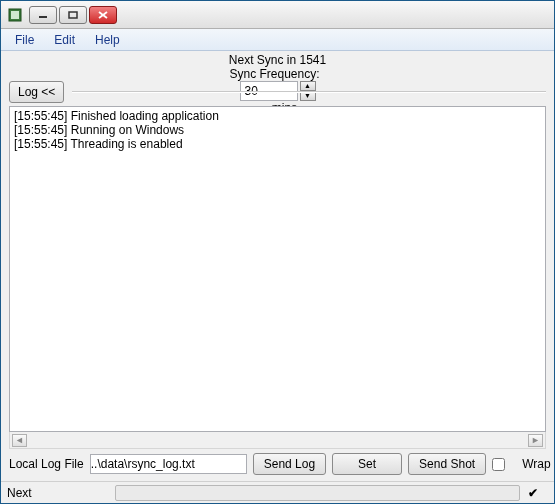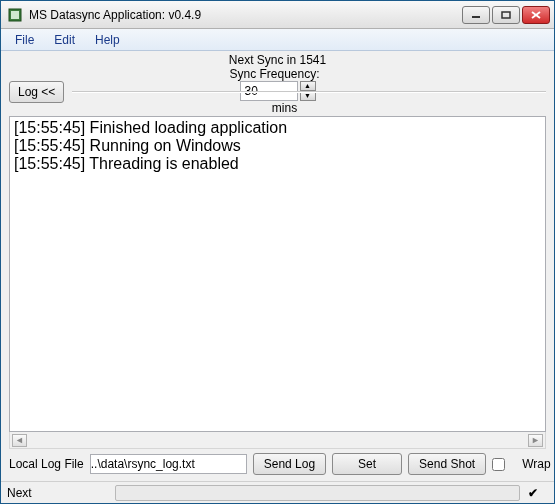--- a/index.html
+++ b/index.html
@@ -106,26 +106,26 @@
     background: linear-gradient(#f6f6f6,#dedede);
     border-radius: 3px;
     font-size: 12px;
     cursor: default;
   }
   .hr {
     flex:1; height:1px; border-top:1px solid #c8c8c8; border-bottom:1px solid #fff;
     margin-left:8px;
   }
   .log-area {
-    margin-top: 13px;
+    margin-top: 3px;
     flex: 1;
     background: #fff;
     border: 1px solid #abadb3;
     padding: 2px 4px;
-    font-size: 16px;
+    font-size: 12px;
     white-space: pre;
     overflow: auto;
     position: relative;
   }
   .hscroll {
     height: 17px;
     background: #f0f0f0;
     border: 1px solid #d6d6d6;
     border-top: none;
     display:flex; align-items:center; justify-content:space-between;
@@ -191,21 +191,20 @@
 
 <div class="window">
 
   <div class="titlebar">
     <span class="app-icon">
       <svg width="14" height="14">
           <rect x="1" y="1" width="12" height="12" fill="#3a7a3a" stroke="#1a4a1a"></rect>
           <rect x="3" y="3" width="8" height="8" fill="#cde8cd"></rect>
         </svg>
     </span>
-    <span class="title-text">MS Datasync Application: v0.4.9</span>
     <div class="win-buttons">
       <div class="win-btn">
         <svg width="10" height="8">
             <line x1="1" y1="6" x2="9" y2="6" stroke="#333" stroke-width="2"></line>
           </svg>
       </div>
       <div class="win-btn">
         <svg width="10" height="8">
             <rect x="1" y="1" width="8" height="6" fill="none" stroke="#333" stroke-width="1.5"></rect>
           </svg>

